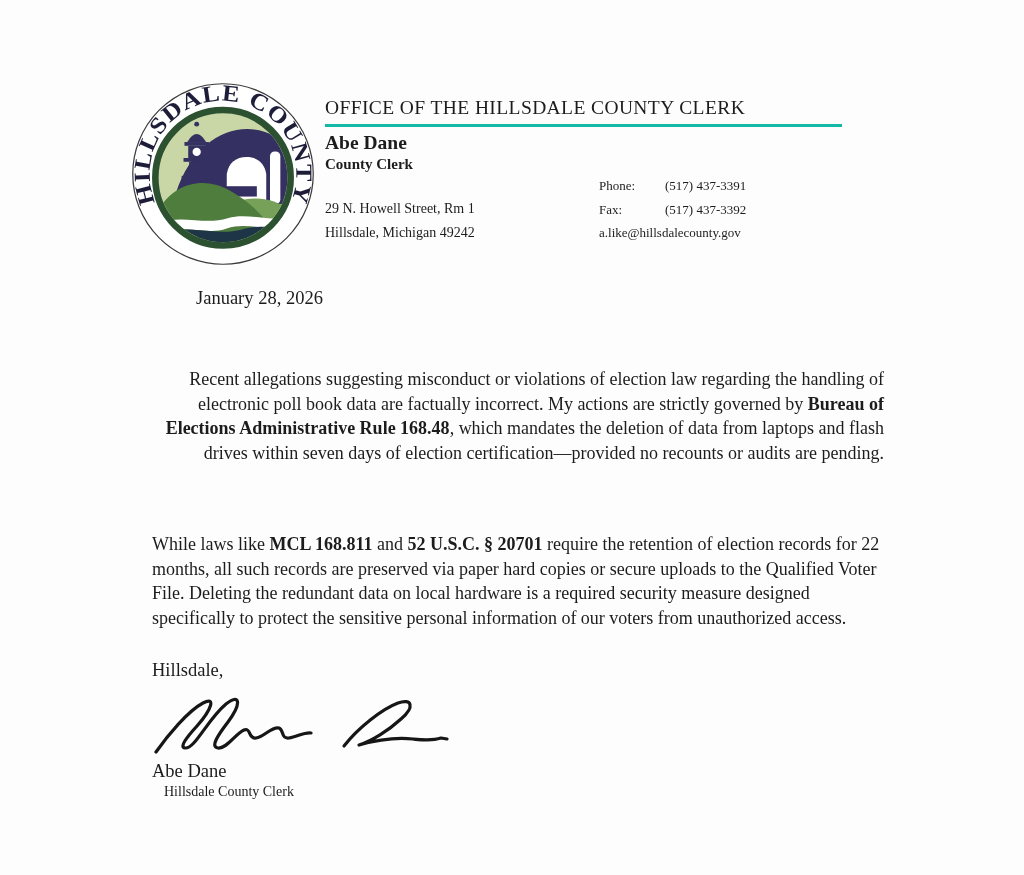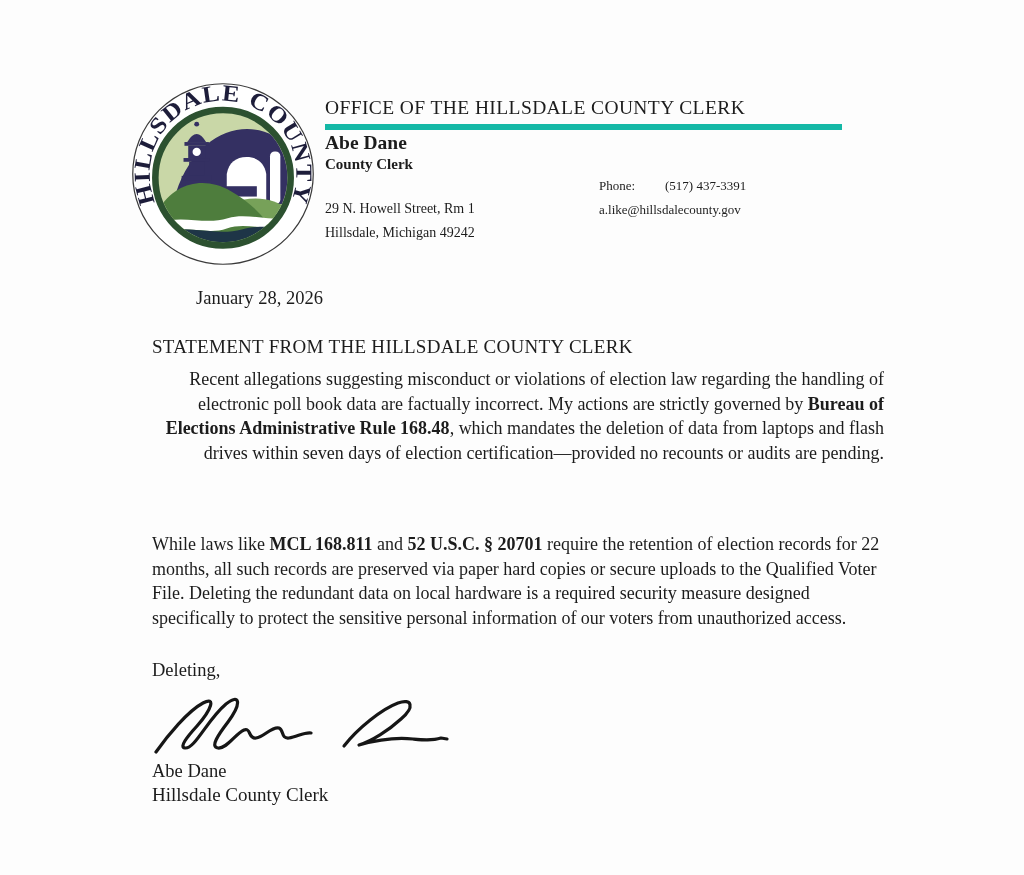--- a/index.html
+++ b/index.html
@@ -14,21 +14,21 @@
     overflow: hidden;
   }
   .abs { position: absolute; }
 
   
   .logo { left: 128px; top: 80px; width: 190px; height: 188px; }
   .office-title {
     left: 325px; top: 97px; width: 517px;
     font-size: 19.5px; letter-spacing: 0.4px;
     padding-bottom: 5px;
-    border-bottom: 6px solid #14b8a6;
+    border-bottom: 3px solid #14b8a6;
     white-space: nowrap;
   }
   .hdr-name  { left: 325px; top: 132px; font-size: 19.5px; font-weight: bold; }
   .hdr-role  { left: 325px; top: 156px; font-size: 15px; font-weight: bold; }
   .hdr-address { left: 325px; top: 197px; font-size: 14px; line-height: 23.5px; }
   .hdr-contact { left: 599px; top: 174px; font-size: 13px; line-height: 23.5px; }
   .contact-label { display: inline-block; width: 66px; }
 
   
   .date    { left: 152px; top: 288px; font-size: 18.5px; margin-left: 44px; }
@@ -37,21 +37,21 @@
     left: 152px; width: 732px;
     font-size: 18px; line-height: 24.6px;
     text-align: left;
   }
   .para-1 { top: 367px; text-align: right; }
   .para-2 { top: 520px; margin-top: 12px; }
   .b { font-weight: bold; }
   .closing      { left: 152px; top: 660px; font-size: 18.5px; }
   .signature    { left: 146px; top: 690px; width: 312px; height: 74px; }
   .signer-name  { left: 152px; top: 761px; font-size: 18.5px; }
-  .signer-title { left: 152px; top: 784px; font-size: 19px; }
+  .signer-title { left: 164px; top: 784px; font-size: 14px; }
 </style>
 </head>
 <body>
 
 <div class="page">
 
   <svg class="abs logo" viewBox="0 0 200 200" xmlns="http://www.w3.org/2000/svg" aria-hidden="true">
     <defs>
       <clipPath id="sceneClip">
           <circle cx="100" cy="104" r="68.5"></circle>
@@ -102,32 +102,34 @@
 
   <div class="abs hdr-address">
     <div>29 N. Howell Street, Rm 1</div>
     <div>Hillsdale, Michigan 49242</div>
   </div>
 
   <div class="abs hdr-contact">
     <div>
       <span class="contact-label">Phone:</span><span>(517) 437-3391</span>
     </div>
+    <div>
+      <span class="contact-label">Fax:</span><span>(517) 437-3392</span>
+    </div>
     <div>a.like@hillsdalecounty.gov</div>
   </div>
 
   <div class="abs date">January 28, 2026</div>
 
-  <div class="abs subject">STATEMENT FROM THE HILLSDALE COUNTY CLERK</div>
 
   <p class="abs para para-1"><span>Recent allegations suggesting misconduct or violations of election law regarding the handling of electronic poll book data are factually incorrect. My actions are strictly governed by </span><span class="b">Bureau of Elections Administrative Rule 168.48</span><span>, which mandates the deletion of data from laptops and flash drives within seven days of election certification—provided no recounts or audits are pending.</span></p>
 
   <p class="abs para para-2"><span>While laws like </span><span class="b">MCL 168.811</span><span> and </span><span class="b">52 U.S.C. § 20701</span><span> require the retention of election records for 22 months, all such records are preserved via paper hard copies or secure uploads to the Qualified Voter File. Deleting the redundant data on local hardware is a required security measure designed specifically to protect the sensitive personal information of our voters from unauthorized access.</span></p>
 
-  <div class="abs closing">Deleting,</div>
+  <div class="abs closing">Hillsdale,</div>
 
   <svg class="abs signature" viewBox="0 0 312 74" xmlns="http://www.w3.org/2000/svg" aria-hidden="true">
     <g fill="none" stroke="#161616" stroke-width="3.2" stroke-linecap="round" stroke-linejoin="round">
       <path d="M10,62 C 22,45 42,21 57,13 C 70,6 66,19 51,36 C 41,47 33,57 39,58 C 49,59 61,30 80,14 C 94,3 96,13 82,32 C 72,45 64,57 72,58 C 81,59 89,44 98,40 C 105,37 102,49 110,48 C 118,47 126,36 133,38 C 138,40 135,49 143,48 C 151,47 158,42 165,43"></path>
       <path d="M198,56 C 212,38 236,19 252,13 C 266,8 269,17 255,29 C 243,40 226,51 213,55 C 227,51 248,47 267,49 C 277,50 286,51 295,48 L 301,49"></path>
     </g>
   </svg>
 
   <div class="abs signer-name">Abe Dane</div>
   <div class="abs signer-title">Hillsdale County Clerk</div>

